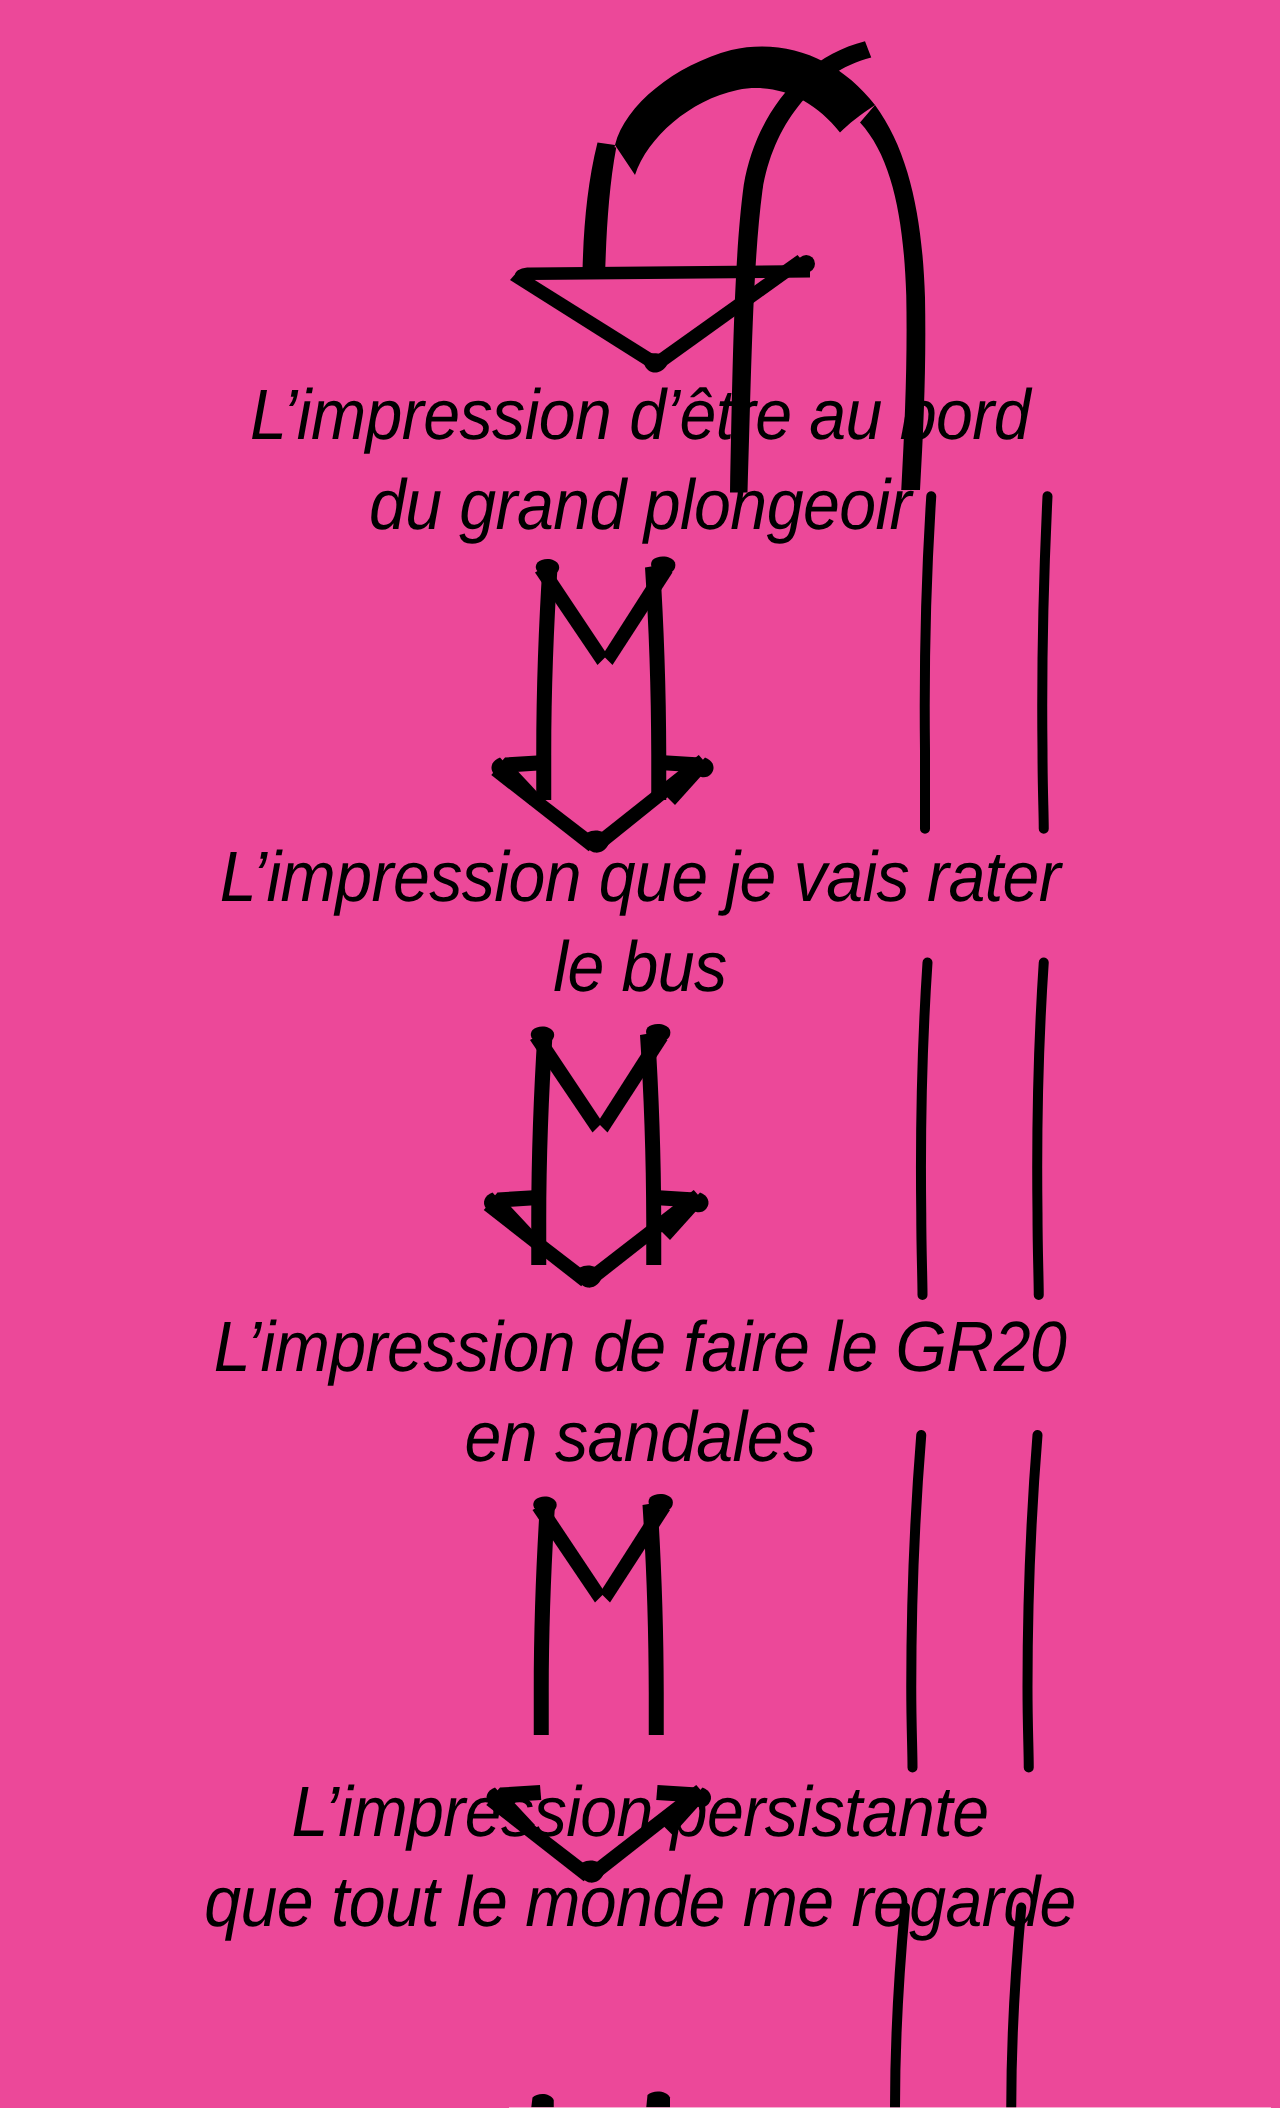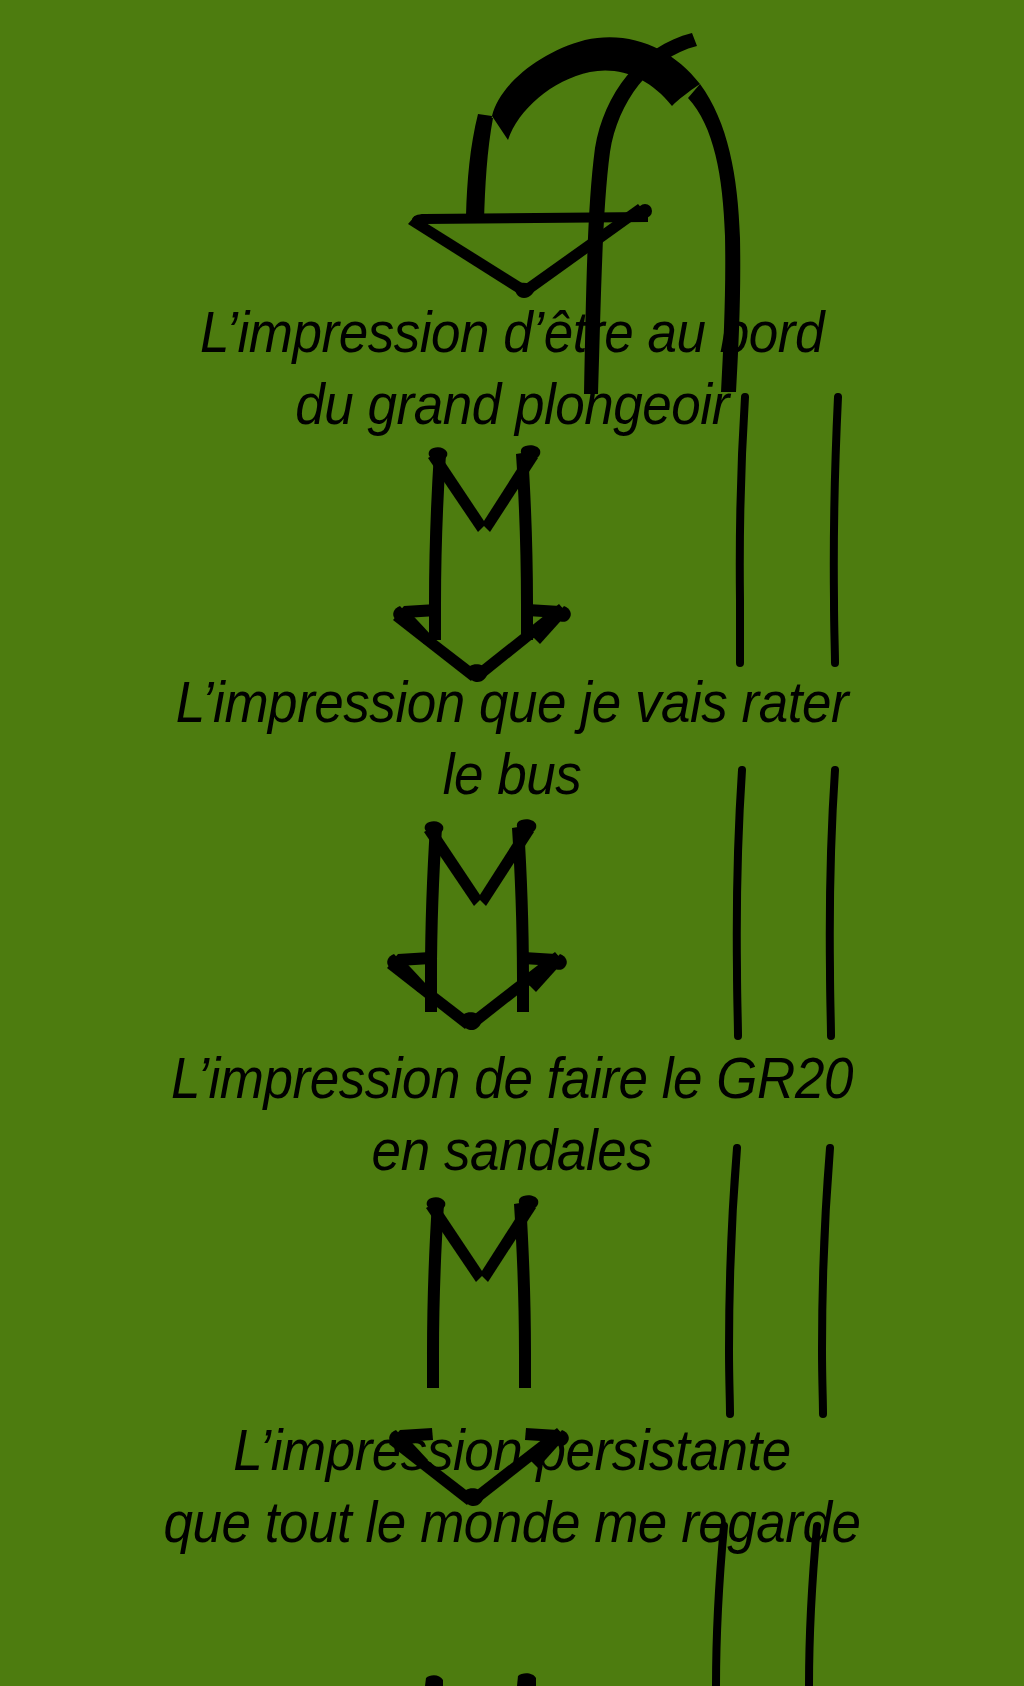--- a/index.html
+++ b/index.html
@@ -40,21 +40,21 @@
     transform-origin: 50% 0;
   }
   #cap1 { top: 296px; }
   #cap2 { top: 666px; }
   #cap3 { top: 1042px; }
   #cap4 { top: 1414px; }
 </style>
 </head>
 <body style="background: rgb(255, 255, 255);">
 
-<div id="page" style="background: #4d7c0f;">
+<div id="page" style="background: #ec4899;">
 
   <svg id="art" viewBox="0 0 1024 1686" xmlns="http://www.w3.org/2000/svg">
 
     <g fill="#000">
 
       <path d="M492 116
                C 500 84, 540 52, 585 40
                C 630 30, 672 48, 700 84
                C 688 92, 679 99, 672 106
                C 650 78, 620 66, 590 72

